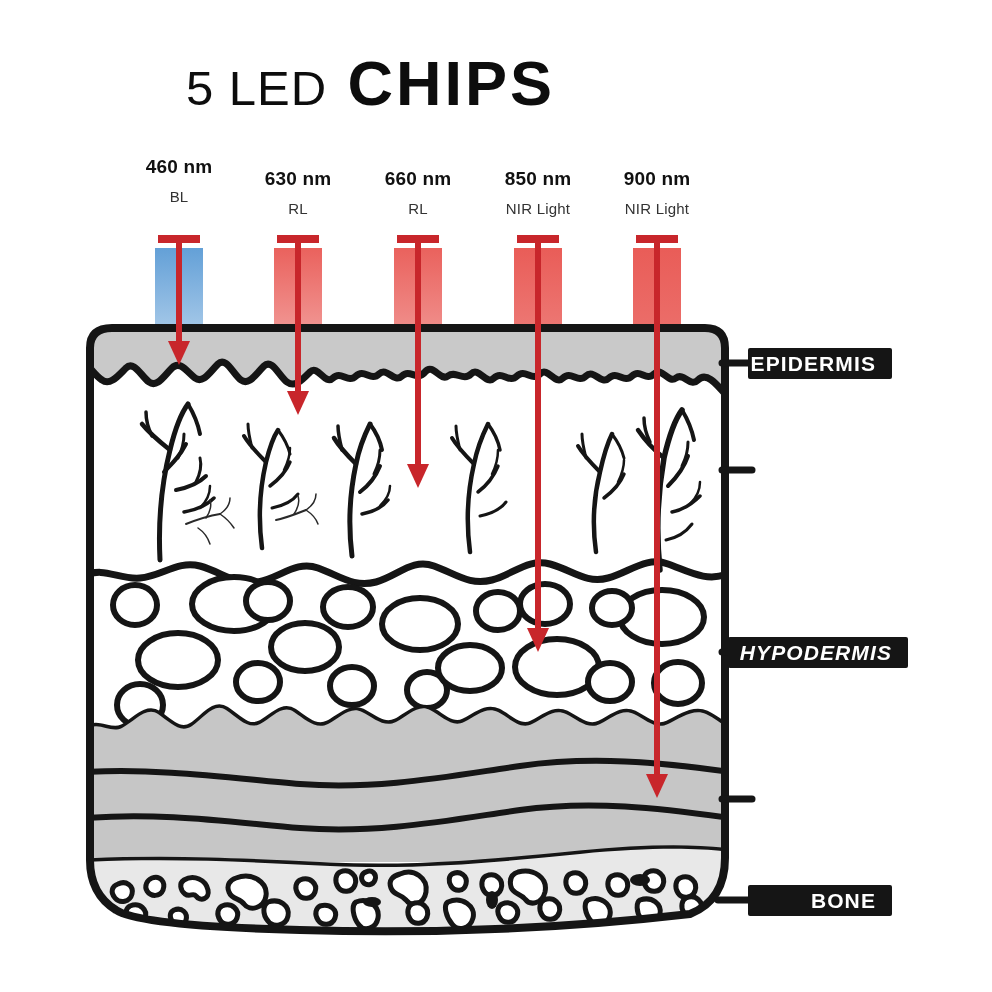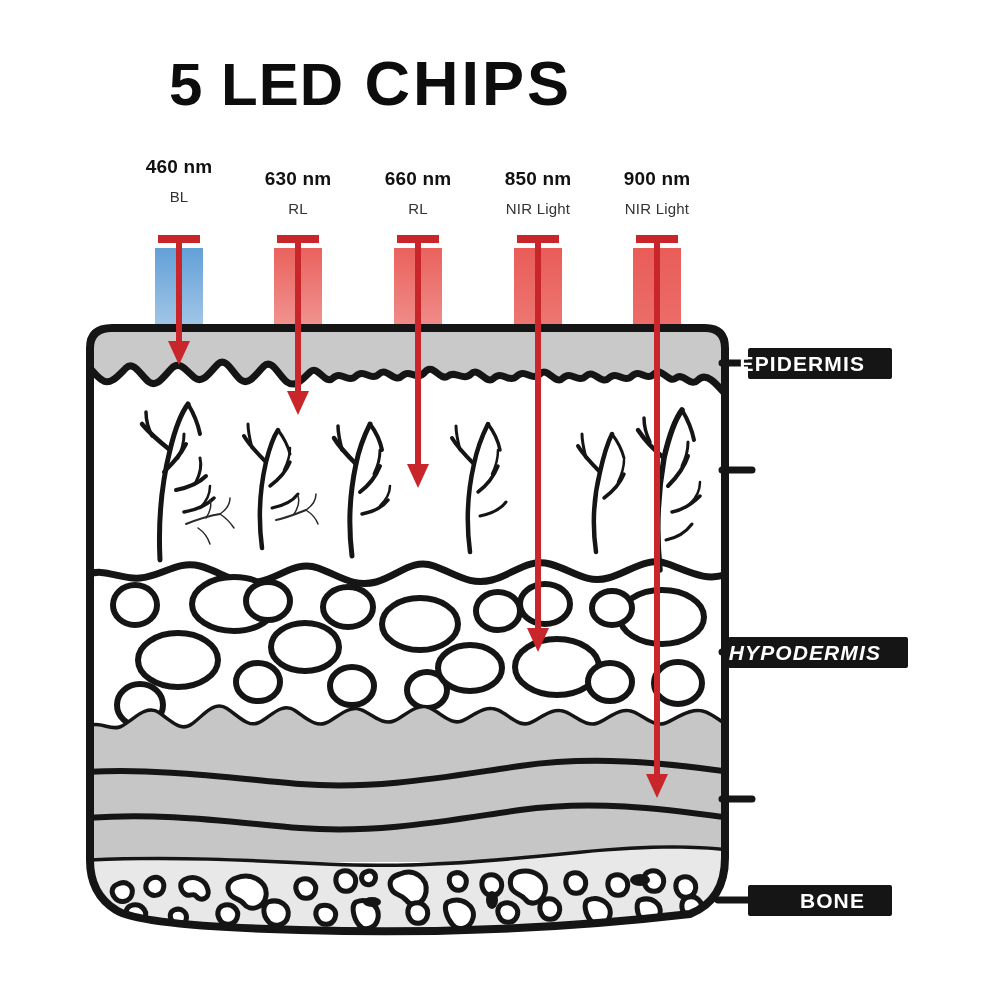--- a/index.html
+++ b/index.html
@@ -26,22 +26,22 @@
   #title {
     position: absolute;
     left: 0;
     top: 52px;
     width: 700px;
     text-align: center;
     white-space: nowrap;
     line-height: 1;
   }
   #title .t-strong {
-    font-size: 60px;
-    font-weight: 700;
+    font-size: 49px;
+    font-weight: 400;
     color: #0d0d0d;
     letter-spacing: 1px;
     margin-left: 41px;
   }
   #title .t-light {
     font-size: 63px;
     font-weight: 700;
     color: #0d0d0d;
     letter-spacing: 3px;
   }
@@ -72,21 +72,21 @@
   .layer-tag {
     position: absolute;
     background: #151515;
     color: #ffffff;
     font-size: 21px;
     font-weight: 700;
     letter-spacing: 1.1px;
     display: flex;
     align-items: center;
     justify-content: flex-end;
-    padding-right: 27px;
+    padding-right: 16px;
     box-sizing: border-box;
     height: 31px;
     border-radius: 2px;
   }
 
   svg { display: block; }
   #art {
     position: absolute;
     left: 0;
     top: 0;

